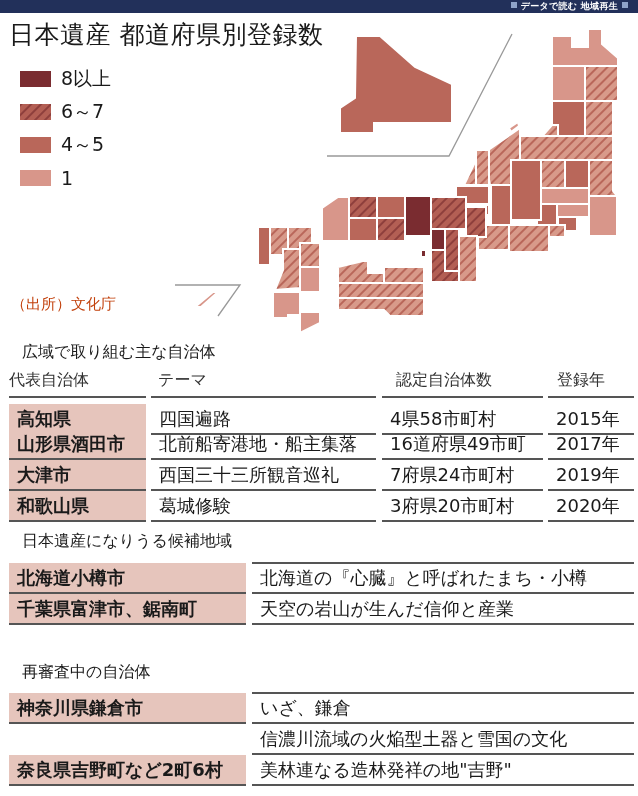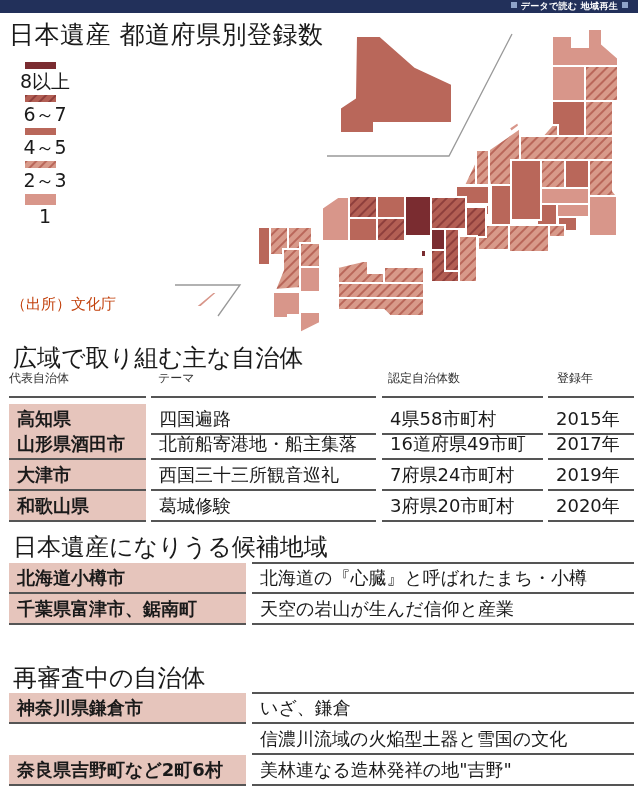--- a/index.html
+++ b/index.html
@@ -2,27 +2,27 @@
 <html><head>
 <meta charset="utf-8">
 <style>
   html,body{margin:0;padding:0;background:#fff;}
   body{width:638px;height:796px;position:relative;overflow:hidden;font-family:"DejaVu Sans","Liberation Sans",sans-serif;color:#1a1a1a;}
   .topbar{position:absolute;left:0;top:0;width:638px;height:13px;background:#22305a;}
   .topbar .tag{position:absolute;right:6px;top:0;height:13px;line-height:13px;font-size:9px;color:#fff;font-weight:bold;letter-spacing:0.3px;}
   .topbar .sq{display:inline-block;width:6px;height:6px;background:#8fa3c8;margin:0 4px;vertical-align:1px;}
   .title{position:absolute;left:9px;top:18px;font-size:25px;letter-spacing:0.5px;}
   .legend{position:absolute;left:20px;top:62px;}
-  .legend .li{height:33px;display:flex;align-items:center;flex-direction:column;}
+  .legend .li{height:33px;display:flex;align-items:center;}
   .legend .sw{width:31px;height:16px;margin-right:10px;}
   .legend .lbl{font-size:19px;}
   .source{position:absolute;left:11px;top:295px;font-size:15px;color:#c2410c;}
   .map{position:absolute;left:0;top:0;}
-  .sec{position:absolute;left:13px;font-size:24px;}
-  .hdr{position:absolute;top:370px;font-size:12px;color:#333;}
+  .sec{position:absolute;left:22px;font-size:16px;}
+  .hdr{position:absolute;top:370px;font-size:16px;color:#333;}
   .row{position:absolute;left:9px;width:625px;height:31px;}
   .cell{position:absolute;top:0;height:29px;line-height:29px;font-size:18px;border-bottom:2px solid #555;box-sizing:content-box;}
   .cell.pink{background:#e6c5bc;font-weight:bold;padding-left:8px;}
   .cell.txt{padding-left:8px;}
   .topline{position:absolute;height:2px;background:#555;}
 </style>
 </head>
 <body>
 
 <div class="topbar">
@@ -127,38 +127,32 @@
     <span class="lbl">6～7</span>
   </div>
   <div class="li">
     <svg class="sw" width="31" height="16">
         <rect width="31" height="16" fill="#b9675a"></rect>
       </svg>
     <span class="lbl">4～5</span>
   </div>
   <div class="li">
     <svg class="sw" width="31" height="16">
-        <rect width="31" height="16" fill="url(#h23)"></rect>
-      </svg>
-    <span class="lbl">2～3</span>
-  </div>
-  <div class="li">
-    <svg class="sw" width="31" height="16">
         <rect width="31" height="16" fill="#d8968a"></rect>
       </svg>
     <span class="lbl">1</span>
   </div>
 </div>
 
 <div class="source">（出所）文化庁</div>
 
 <div class="sec" style="top:342px">広域で取り組む主な自治体</div>
 <div class="hdr" style="left:9px">代表自治体</div>
 <div class="hdr" style="left:158px">テーマ</div>
-<div class="hdr" style="left:388px">認定自治体数</div>
+<div class="hdr" style="left:396px">認定自治体数</div>
 <div class="hdr" style="left:557px">登録年</div>
 
 <div class="topline" style="left:9px;top:396px;width:137px"></div>
 <div class="topline" style="left:151px;top:396px;width:225px"></div>
 <div class="topline" style="left:382px;top:396px;width:161px"></div>
 <div class="topline" style="left:548px;top:396px;width:86px"></div>
 
 <div class="row" style="top:404px">
   <div class="cell pink" style="left:0;width:129px">高知県</div>
   <div class="cell txt" style="left:142px;width:217px">四国遍路</div>

